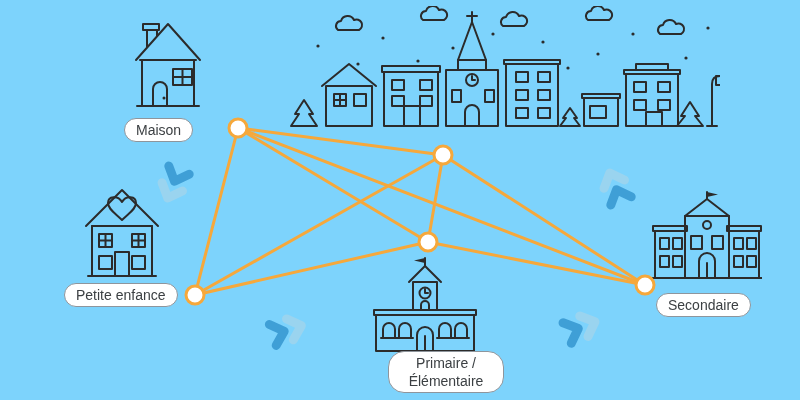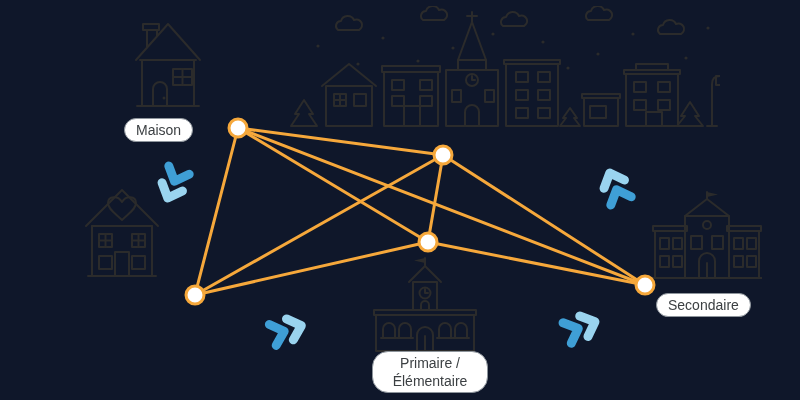--- a/index.html
+++ b/index.html
@@ -5,39 +5,39 @@
   :root{
     --ink:#2b2b2b;
     --edge:#F6A83B;
     --chev-dark:#3F9FD6;
     --chev-light:#9AD4EF;
     --label-border:#8E959C;
     --label-text:#3C4043;
   }
   html,body{margin:0;padding:0;background:#fff;}
   #canvas{
-    position:relative;width:800px;height:400px;background:#0f172a;overflow:hidden;
+    position:relative;width:800px;height:400px;background:#7dd3fc;overflow:hidden;
     font-family:"Liberation Sans", sans-serif;
   }
   
   .art{position:absolute;z-index:1;}
   .art svg path,.art svg rect,.art svg line,.art svg circle,.art svg polyline{
     fill:none;stroke:var(--ink);stroke-width:2;stroke-linecap:round;stroke-linejoin:round;
   }
   .art svg .solid{fill:var(--ink);stroke:none;}
   
   #network-svg{position:absolute;left:0;top:0;z-index:3;pointer-events:none;}
   
   .pill{
     position:absolute;z-index:4;background:#fff;
     border:1.5px solid var(--label-border);border-radius:14px;
     padding:2px 11px;font-size:14px;color:var(--label-text);
     text-align:center;white-space:nowrap;line-height:1.3;
   }
-  .pill.two-line{white-space:normal;width:92px;border-radius:16px;}
+  .pill.two-line{white-space:normal;width:92px;border-radius:16px;margin-left:16px;}
   #label-maison{left:124px;top:118px;}
   #label-communaute{left:455px;top:142px;}
   #label-petite-enfance{left:64px;top:283px;}
   #label-primaire{left:372px;top:351px;}
   #label-secondaire{left:656px;top:293px;}
   
   .chevron{position:absolute;z-index:4;width:46px;height:36px;}
   .chevron svg path{fill:none;stroke-width:9;stroke-linecap:round;stroke-linejoin:round;}
   .chevron svg .chev-dark{stroke:var(--chev-dark);}
   .chevron svg .chev-light{stroke:var(--chev-light);}
@@ -227,20 +227,21 @@
       <line x1="428" y1="242" x2="645" y2="285" stroke="#F6A83B" stroke-width="3" stroke-linecap="round"></line>
       <circle cx="238" cy="128" r="9" fill="#FFFFFF" stroke="#F6A83B" stroke-width="3"></circle>
       <circle cx="443" cy="155" r="9" fill="#FFFFFF" stroke="#F6A83B" stroke-width="3"></circle>
       <circle cx="428" cy="242" r="9" fill="#FFFFFF" stroke="#F6A83B" stroke-width="3"></circle>
       <circle cx="195" cy="295" r="9" fill="#FFFFFF" stroke="#F6A83B" stroke-width="3"></circle>
       <circle cx="645" cy="285" r="9" fill="#FFFFFF" stroke="#F6A83B" stroke-width="3"></circle>
     </svg>
 
   <div class="pill" id="label-maison">Maison</div>
   <div class="pill two-line" id="label-primaire">Primaire / Élémentaire</div>
+  <div class="pill" id="label-petite-enfance">Petite enfance</div>
   <div class="pill" id="label-secondaire">Secondaire</div>
 
   <div class="chevron" id="chev-1">
     <svg width="46" height="36" viewBox="0 0 46 36">
       <path class="chev-dark" d="M7,7 L19,18 L7,29"></path>
       <path class="chev-light" d="M25,7 L37,18 L25,29"></path>
     </svg>
   </div>
   <div class="chevron" id="chev-2">
     <svg width="46" height="36" viewBox="0 0 46 36">

